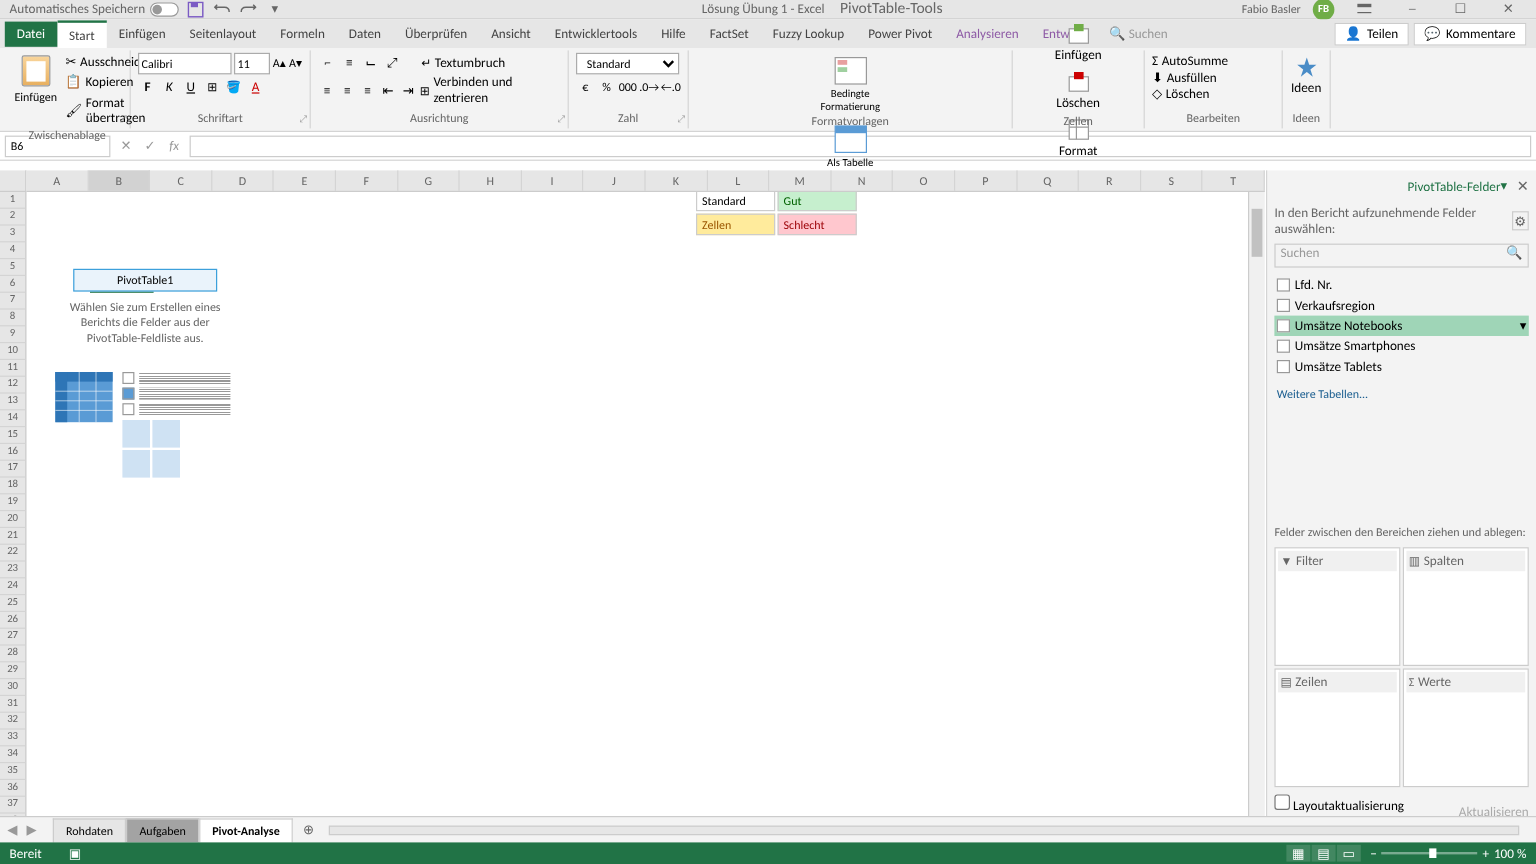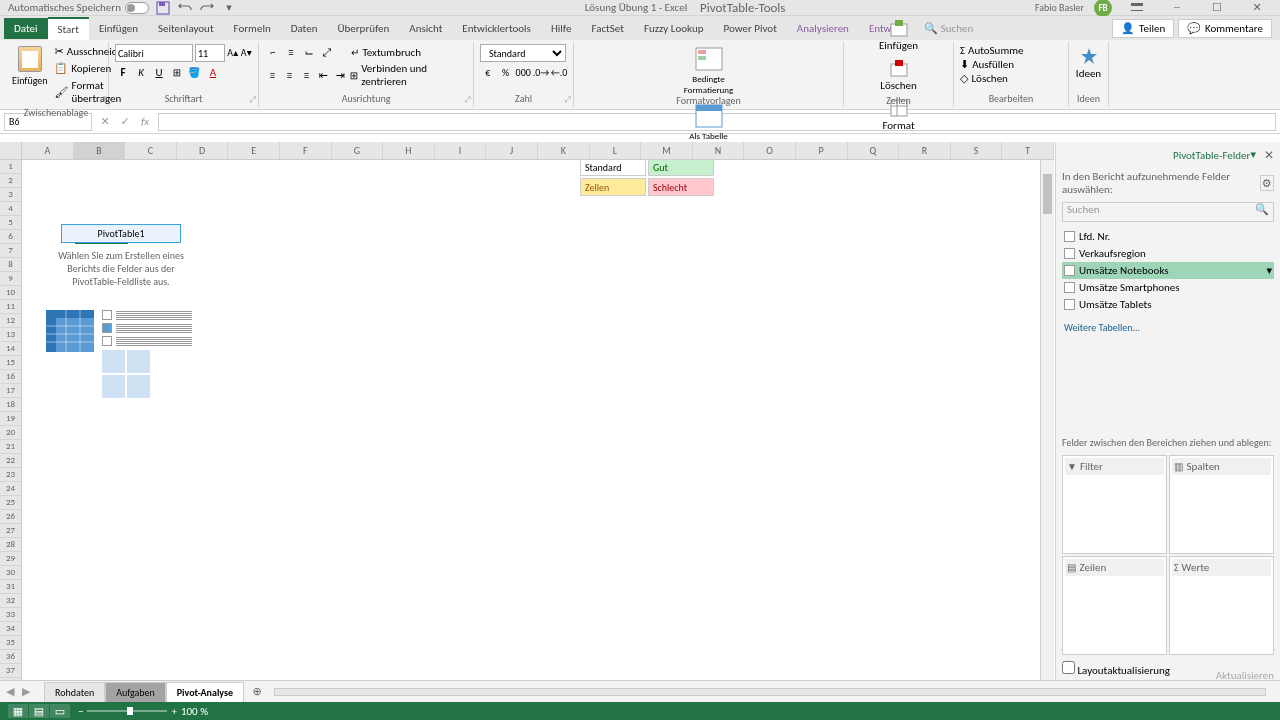--- a/index.html
+++ b/index.html
@@ -532,20 +532,24 @@
   <div class="st-tab">Rohdaten</div>
   <div class="st-tab yellow">Aufgaben</div>
   <div class="st-tab active">Pivot-Analyse</div>
   <div class="st-add">⊕</div>
   <div class="st-scroll">
       <div class="st-scroll-track"></div>
     </div>
 </div>
 
 <div class="statusbar">
+  <div class="sb-left">
+    <span>Bereit</span>
+    <span style="margin-left:20px">▣</span>
+  </div>
   <div class="sb-right">
     <div class="sb-view">
       <div class="sb-view-btn">▦</div>
       <div class="sb-view-btn">▤</div>
       <div class="sb-view-btn">▭</div>
     </div>
     <div class="sb-zoom">
       <span>−</span>
       <div class="sb-slider"></div>
       <span>+</span>

